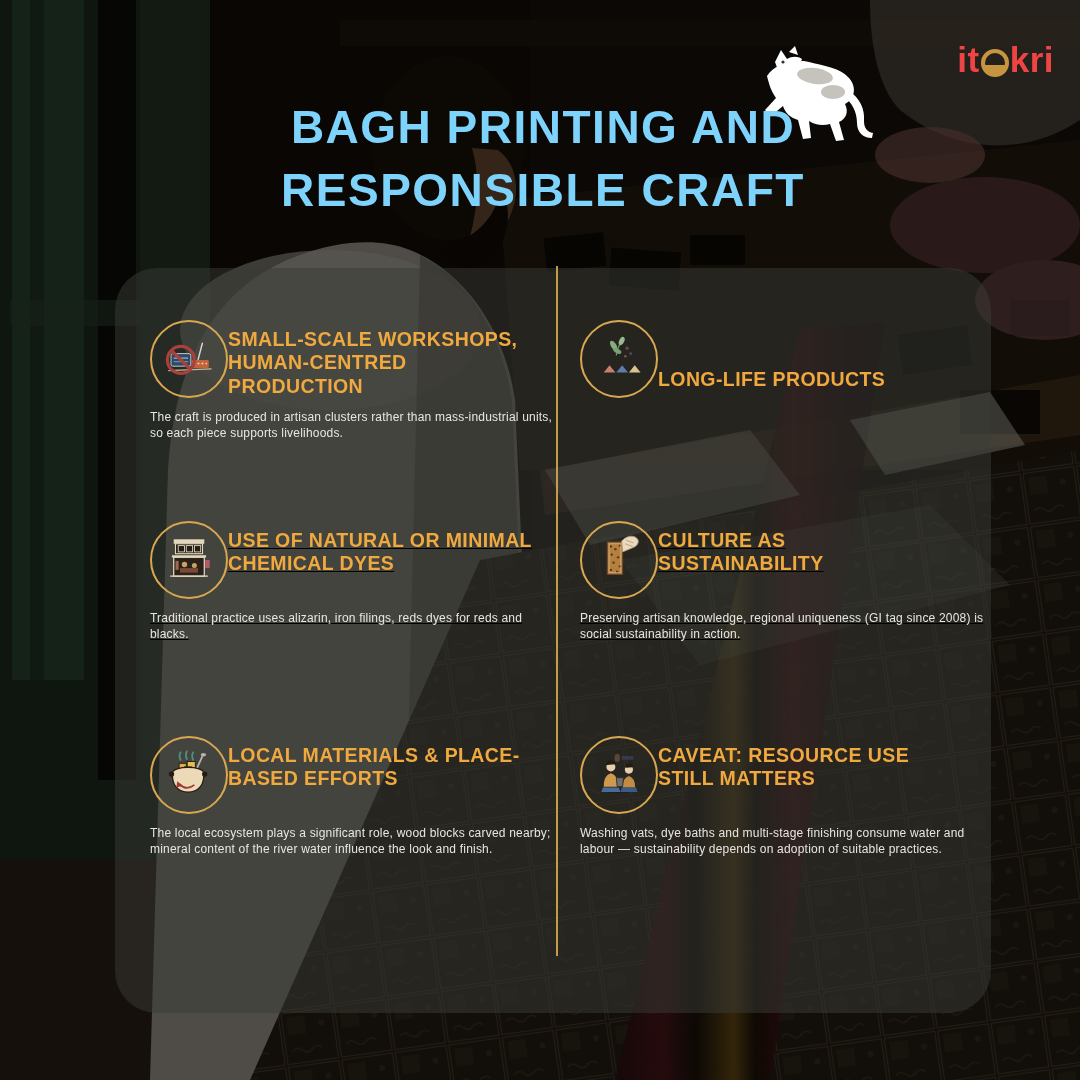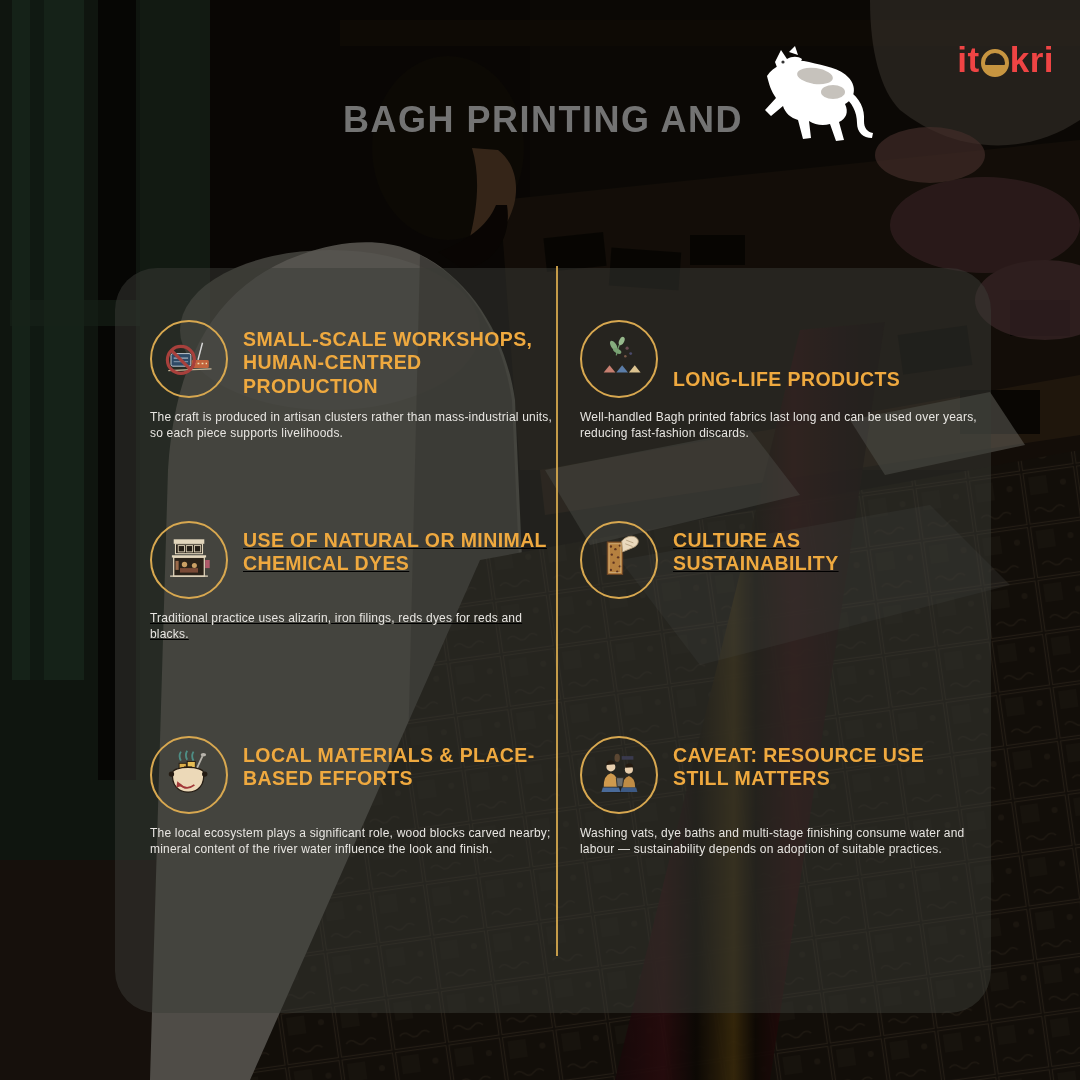--- a/index.html
+++ b/index.html
@@ -5,29 +5,29 @@
   html,body{margin:0;padding:0;background:#000;}
   .canvas{position:relative;width:1080px;height:1080px;overflow:hidden;background:#14100c;
           font-family:"Liberation Sans","DejaVu Sans",sans-serif;}
   .bg{position:absolute;left:0;top:0;width:1080px;height:1080px;z-index:0;}
   .panel{position:absolute;left:115px;top:268px;width:876px;height:745px;
          background:rgba(58,60,54,.5);border-radius:42px;z-index:1;}
   .divider{position:absolute;left:556px;top:266px;width:2px;height:690px;
            background:rgba(214,168,78,.9);z-index:2;}
   .tiger{position:absolute;left:745px;top:46px;z-index:3;}
   .title{position:absolute;left:104px;top:96px;width:878px;text-align:center;z-index:4;
-         color:#737373;font-size:36px;font-weight:700;letter-spacing:1.5px;line-height:1.36;}
+         color:#7dd3fc;font-size:46px;font-weight:700;letter-spacing:1.5px;line-height:1.36;}
   .logo{position:absolute;top:40px;right:26px;z-index:4;color:#ef4444;
         font-size:35px;font-weight:700;letter-spacing:.5px;display:flex;align-items:center;}
   .logo .o{display:inline-block;width:20px;height:20px;border:4px solid #C79540;border-radius:50%;
            background:linear-gradient(0deg,#C79540 42%,transparent 42%);margin:6px 1px 0 1px;}
   .card{position:absolute;z-index:5;width:412px;}
   .col-l{left:150px;} .col-r{left:580px;}
   .row-0{top:320px;} .row-1{top:521px;text-decoration:underline;} .row-2{top:736px;}
-  .card-head{display:flex;gap:15px;align-items:flex-start;min-height:78px;}
+  .card-head{display:flex;align-items:flex-start;min-height:78px;}
   .icon-circle{width:74px;height:74px;border:2px solid #D8A850;border-radius:50%;flex-shrink:0;
                display:flex;align-items:center;justify-content:center;}
   .card-title{color:#EFA93F;font-size:19.5px;font-weight:700;line-height:1.2;
               letter-spacing:.4px;margin:8px 0 0;}
   .s0 .card-title{max-width:292px;} .s1 .card-title{max-width:320px;margin-top:48px;}
   .s2 .card-title{max-width:322px;} .s3 .card-title{max-width:240px;}
   .s4 .card-title{max-width:322px;} .s5 .card-title{max-width:282px;}
   .card-body{color:#E8E6E2;font-size:12px;line-height:1.3;letter-spacing:.2px;
              margin:12px 0 0;max-width:404px;}
 </style>
@@ -116,20 +116,21 @@
     </g>
     <g fill="#b3aea6" opacity=".75">
       <ellipse cx="70" cy="30" rx="18" ry="8" transform="rotate(8 70 30)"></ellipse>
       <ellipse cx="88" cy="46" rx="12" ry="7"></ellipse>
     </g>
     <circle cx="38" cy="16" r="1.6" fill="#333333"></circle>
   </svg>
 
   <div class="title">
     <div>BAGH PRINTING AND</div>
+    <div>RESPONSIBLE CRAFT</div>
   </div>
 
   <div class="logo">
     <span>it</span>
     <span class="o"></span>
     <span>kri</span>
   </div>
 
   <section class="card s0 col-l row-0">
     <div class="card-head">
@@ -162,21 +163,20 @@
           <circle cx="39" cy="18" r="1.8" fill="#6b4a52"></circle>
           <circle cx="43" cy="24" r="1.6" fill="#4a4a6b"></circle>
           <circle cx="37" cy="27" r="1.4" fill="#7a5a48"></circle>
           <polygon points="13,45 19.5,37 26,45" fill="#c77f70"></polygon>
           <polygon points="27,45 33.5,37 40,45" fill="#5b7da8"></polygon>
           <polygon points="41,45 47.5,37 54,45" fill="#dcc390"></polygon>
         </svg>
       </div>
       <h2 class="card-title">LONG-LIFE PRODUCTS</h2>
     </div>
-    <p class="card-body">Well-handled Bagh printed fabrics last long and can be used over years, reducing fast-fashion discards.</p>
   </section>
 
   <section class="card s2 col-l row-1">
     <div class="card-head">
       <div class="icon-circle">
         <svg width="54" height="54" viewBox="0 0 60 60">
           <rect x="13" y="7" width="34" height="5" fill="#e2d6bc"></rect>
           <rect x="15" y="12" width="30" height="11" fill="#241e16" stroke="#e2d6bc" stroke-width="1.2"></rect>
           <rect x="18" y="14" width="7" height="7" fill="none" stroke="#e2d6bc" stroke-width="1"></rect>
           <rect x="27" y="14" width="7" height="7" fill="none" stroke="#e2d6bc" stroke-width="1"></rect>
@@ -212,20 +212,21 @@
               <circle cx="21" cy="41" r="1.3"></circle>
               <circle cx="28" cy="43" r="1.3"></circle>
           </g>
           <rect x="19" y="12" width="13" height="32" fill="none" stroke="#e0c9a0" stroke-width=".8" opacity=".7"></rect>
           <path d="M33,9 C38,3 46,2 50,6 C53,9 51,14 46,16 L34,21 Z" fill="#ead9bd" stroke="#b09a78" stroke-width="1"></path>
           <path d="M38,8 l8,3 M37,12 l8,3" stroke="#b09a78" stroke-width=".9" fill="none"></path>
         </svg>
       </div>
       <h2 class="card-title">CULTURE AS SUSTAINABILITY</h2>
     </div>
+    <p class="card-body">Preserving artisan knowledge, regional uniqueness (GI tag since 2008) is social sustainability in action.</p>
   </section>
 
   <section class="card s4 col-l row-2">
     <div class="card-head">
       <div class="icon-circle">
         <svg width="54" height="54" viewBox="0 0 60 60">
           <path d="M21,4 q-3,5 0,10" stroke="#4e8e85" stroke-width="2" fill="none"></path>
           <path d="M28,3 q-3,5 0,10" stroke="#4e8e85" stroke-width="2" fill="none"></path>
           <path d="M35,4 q-3,5 0,10" stroke="#4e8e85" stroke-width="2" fill="none"></path>
           <line x1="45" y1="9" x2="39" y2="22" stroke="#b8b4ac" stroke-width="2"></line>

